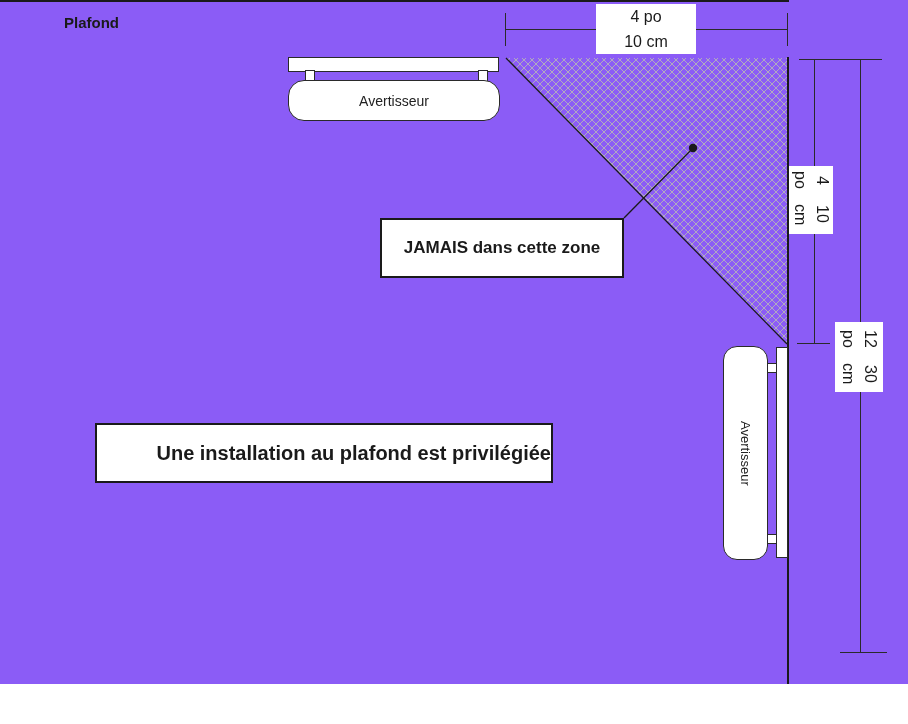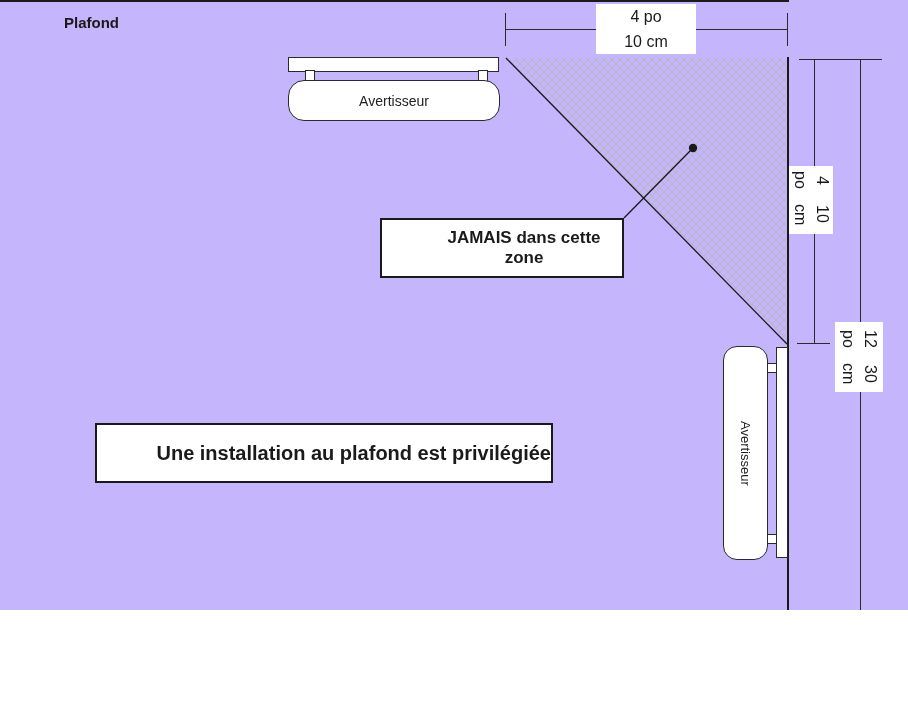--- a/index.html
+++ b/index.html
@@ -1,17 +1,17 @@
 <!DOCTYPE html>
 <html><head>
 <meta charset="utf-8">
 <style>
   html,body{margin:0;padding:0;background:#fff;}
   #stage{
-    position:relative;width:908px;height:610px;background:#c4b5fd;overflow:hidden;
+    position:relative;width:908px;height:684px;background:#8b5cf6;overflow:hidden;
     font-family:"Liberation Sans", sans-serif;color:#1a1a1a;text-decoration:underline;
   }
   
   .hline{position:absolute;height:0;border-top:2px solid #1a1a1a;}
   .vline{position:absolute;width:0;border-left:2px solid #1a1a1a;}
   .dim-h{position:absolute;height:0;border-top:1.2px solid #2a2a2a;}
   .dim-v{position:absolute;width:0;border-left:1.2px solid #2a2a2a;}
   
   .corner-label{position:absolute;font-weight:bold;font-size:15px;}
   .dim-label-top{
@@ -28,21 +28,21 @@
   .part{position:absolute;background:#fff;border:1.5px solid #2a2a2a;box-sizing:border-box;}
   .detector-body{
     border-radius:16px;display:flex;align-items:center;justify-content:center;
     font-size:14px;color:#222;
   }
   .detector-body.vert{writing-mode:vertical-rl;border-radius:14px;font-size:13px;}
   
   .note-box{
     position:absolute;background:#fff;border:2px solid #1a1a1a;box-sizing:border-box;
     display:flex;align-items:center;justify-content:center;text-align:center;
-    font-weight:bold;z-index:7;padding-left:44px;
+    font-weight:bold;z-index:7;
   }
   #jamais-box{font-size:17px;}
   #caption-box{font-size:20px;justify-content:flex-end;}
   svg{position:absolute;left:0;top:0;z-index:1;}
   .z2{z-index:2;} .z3{z-index:3;} .z4{z-index:4;}
 </style>
 </head>
 <body>
 
 <div id="stage">

